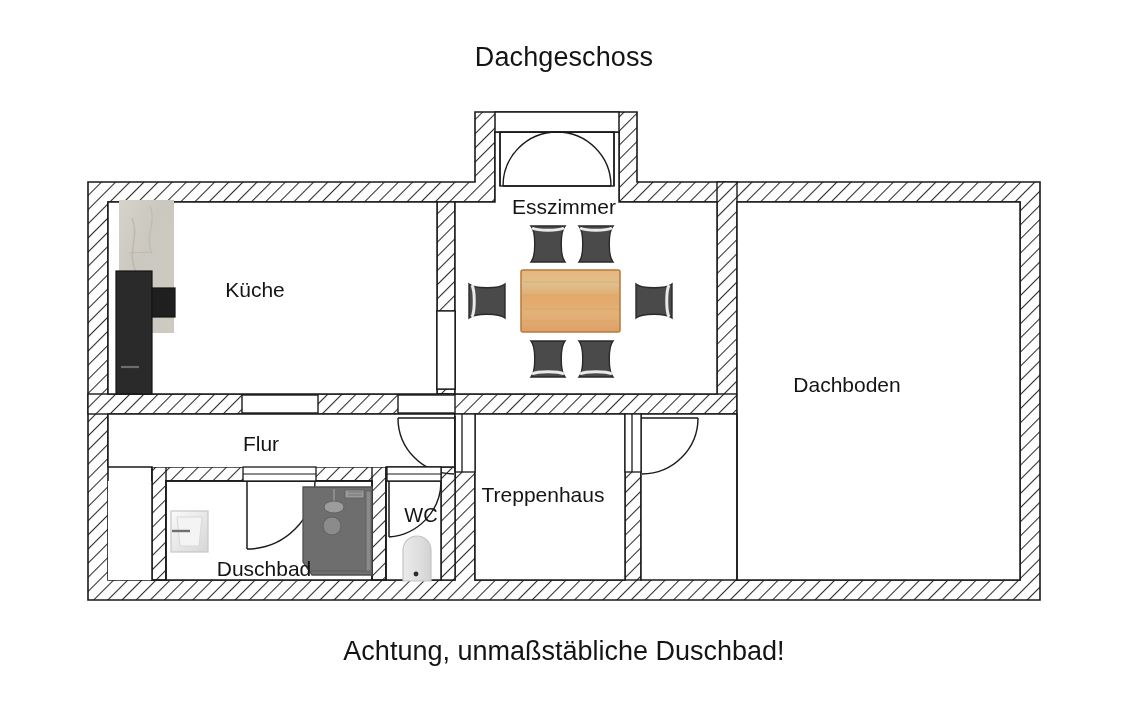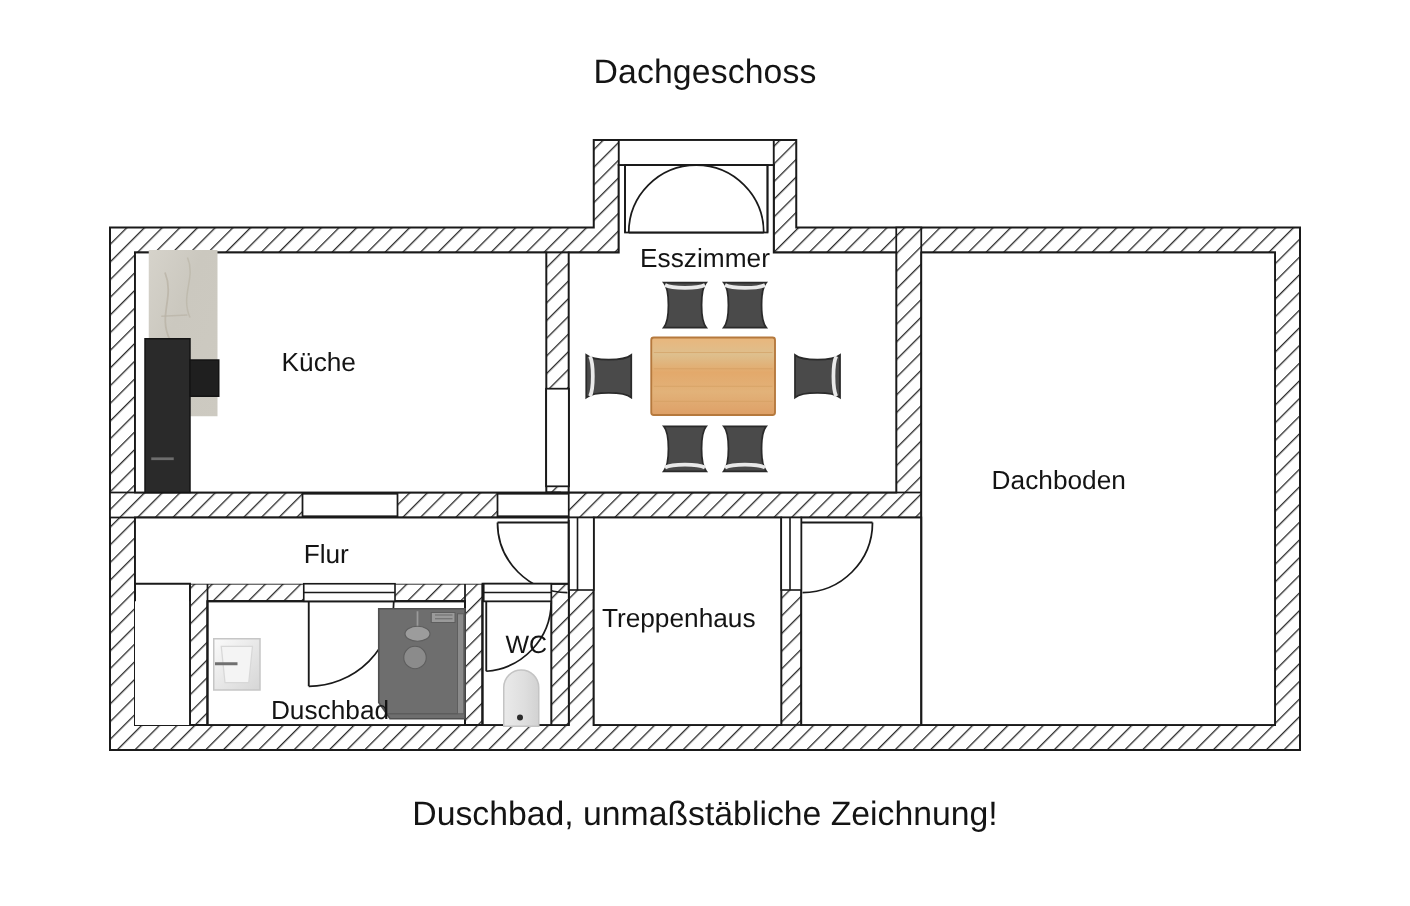--- a/index.html
+++ b/index.html
@@ -306,14 +306,14 @@
       <text class="room-label" x="255" y="291">Küche</text>
       <text class="room-label" x="564" y="208">Esszimmer</text>
       <text class="room-label" x="847" y="386">Dachboden</text>
       <text class="room-label" x="261" y="445">Flur</text>
       <text class="room-label" x="543" y="496">Treppenhaus</text>
       <text class="room-label" x="264" y="570">Duschbad</text>
       <text class="room-label small" x="421" y="517">WC</text>
     </g>
   </svg>
 
-  <div class="footnote">Duschbad, unmaßstäbliche Zeichnung!</div>
+  <div class="footnote">Achtung, unmaßstäbliche Duschbad!</div>
 </div>
 
 </body></html>

